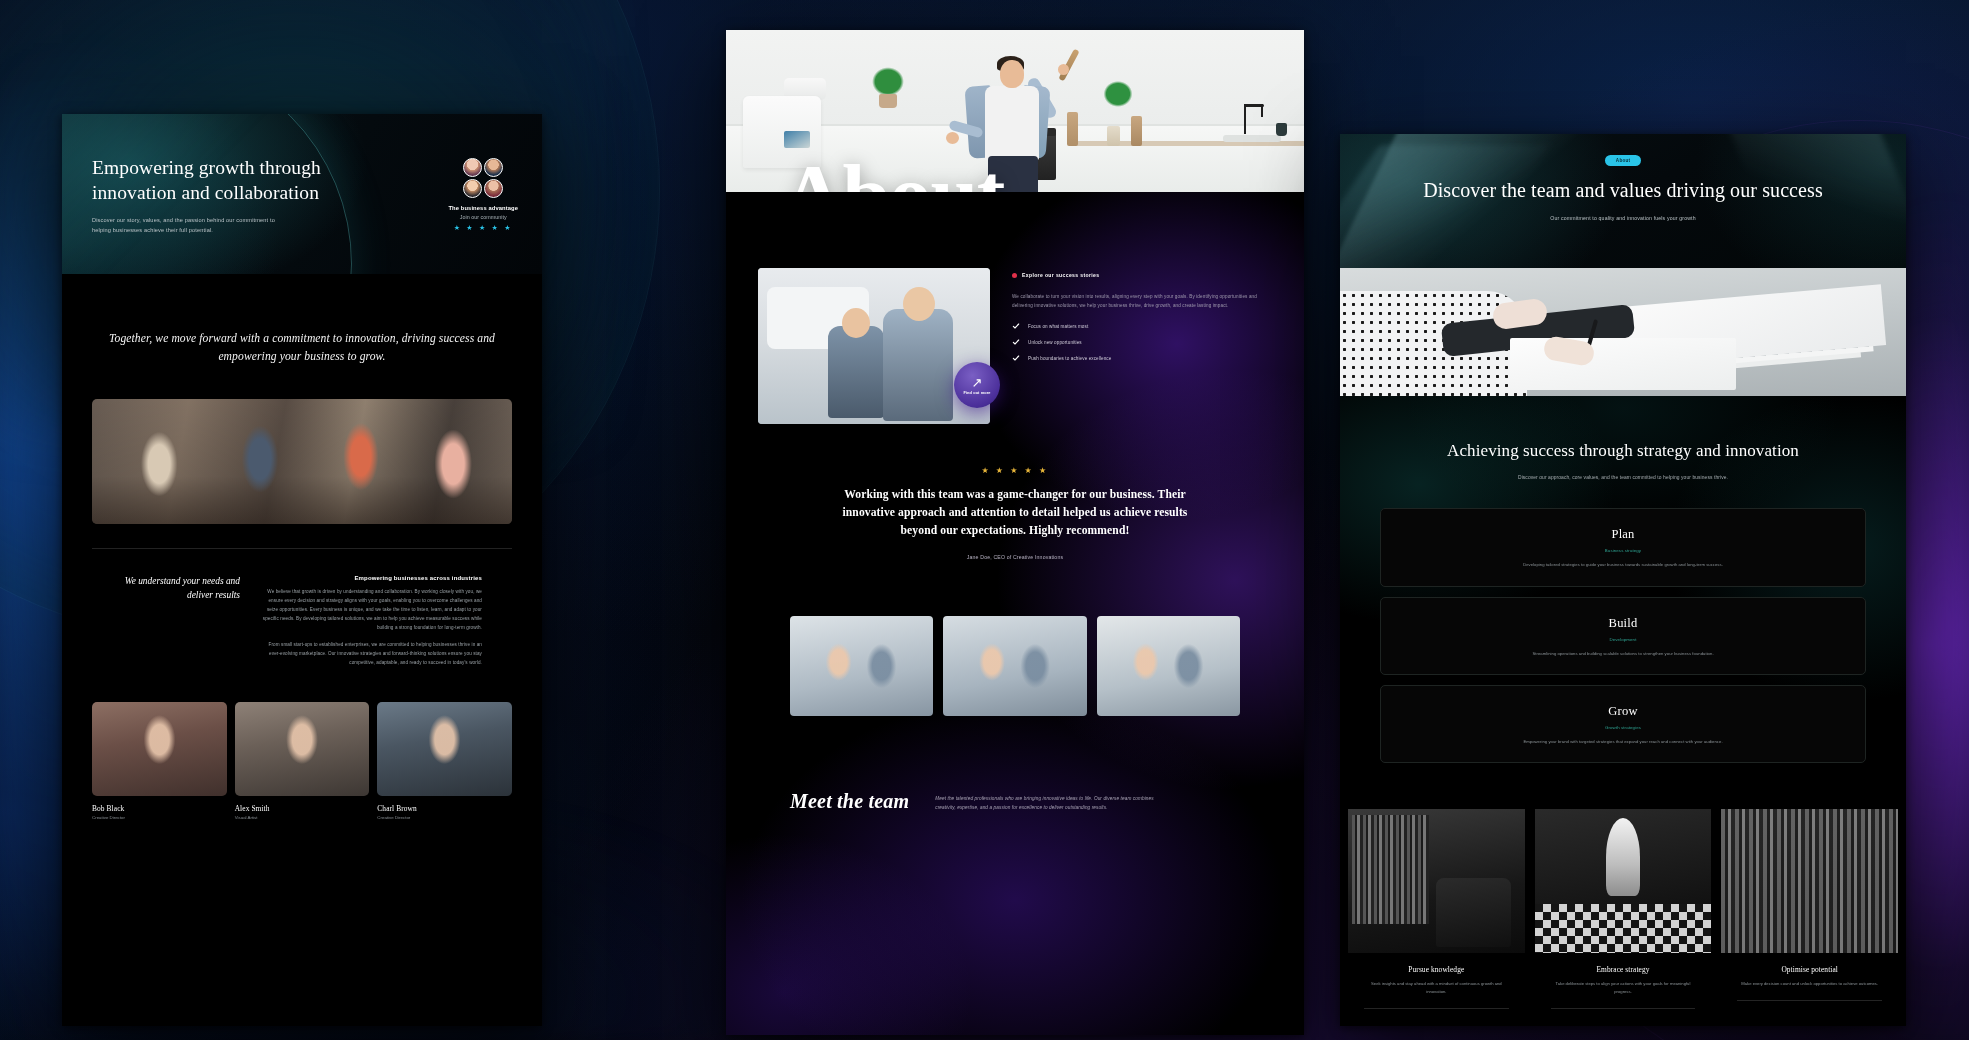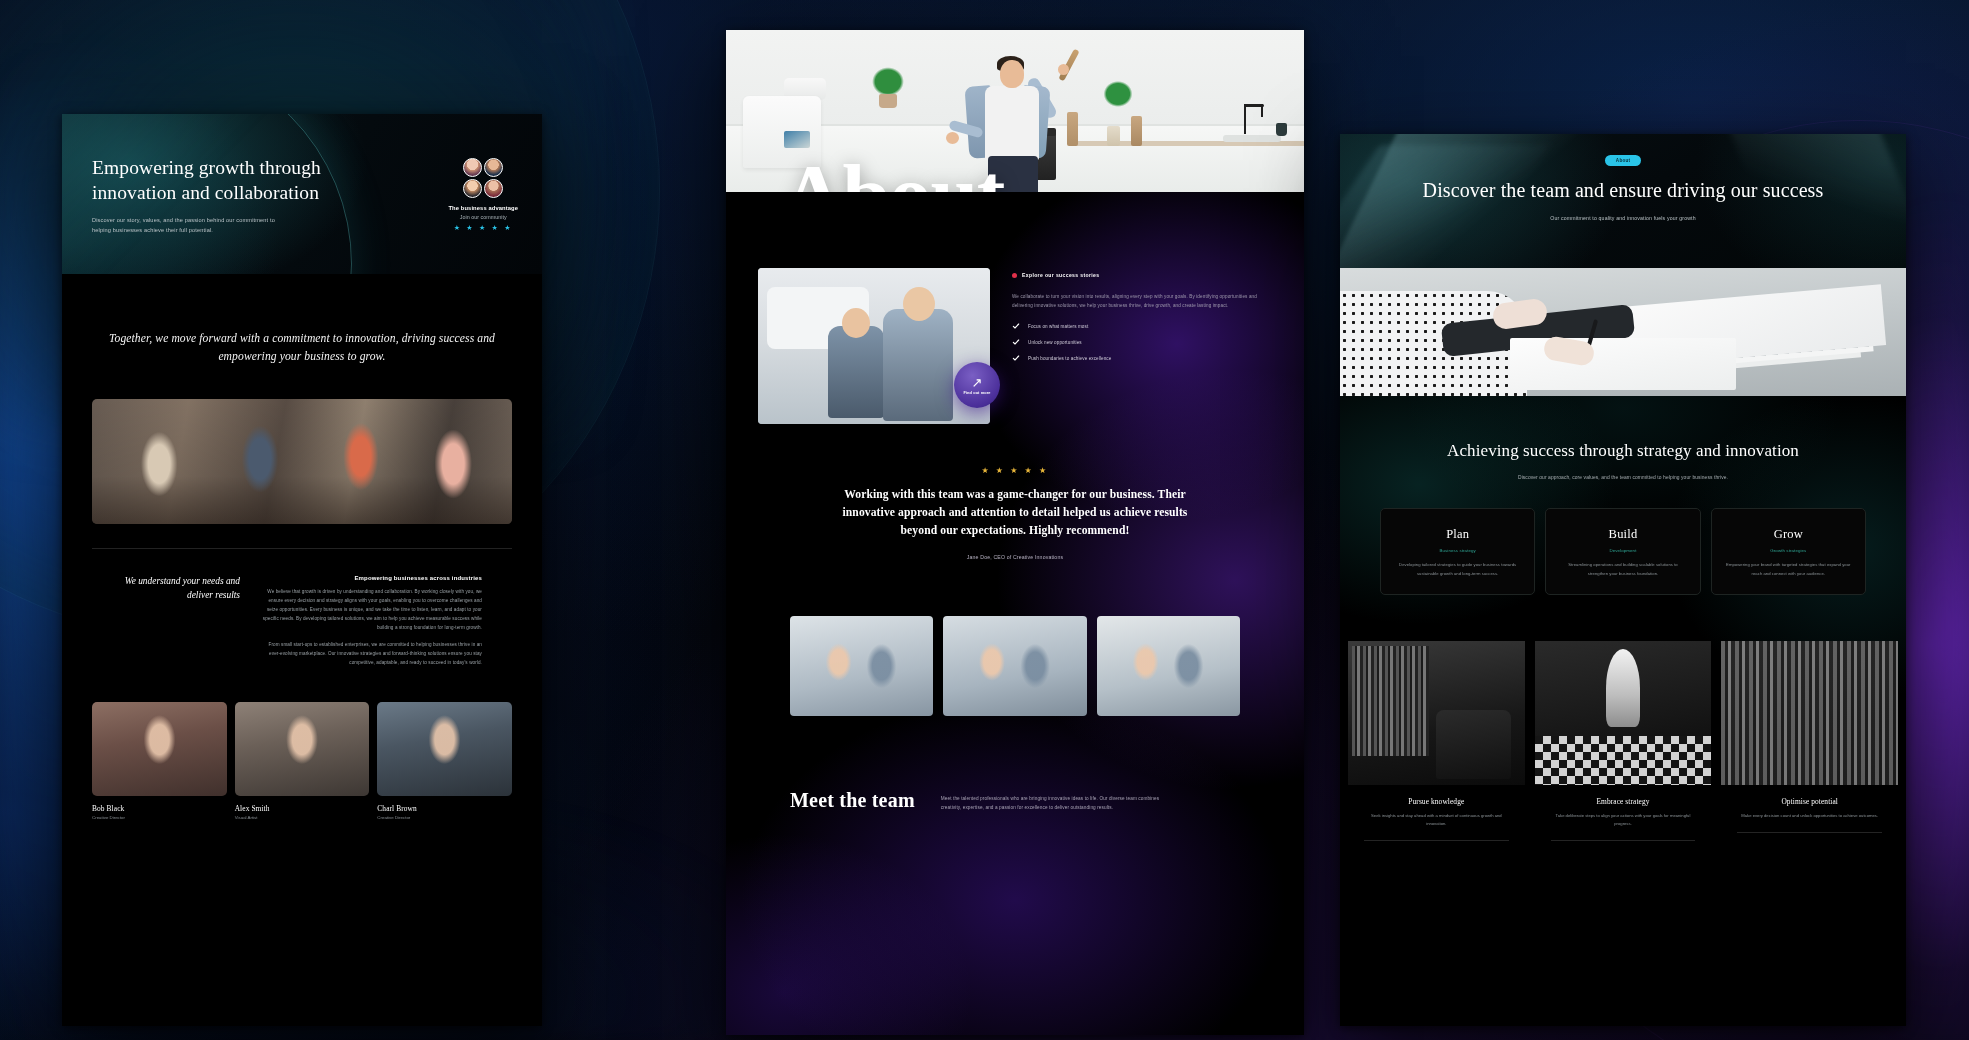--- a/index.html
+++ b/index.html
@@ -224,21 +224,21 @@
   .cp-test-a { font-size:5.2px; color:#b7b2c2; margin-top:14px; letter-spacing:.15px; }
   .cp-gallery { display:flex; gap:10px; padding: 56px 32px 0; position:relative; }
   .cg { flex:1; height:100px; border-radius:4px; overflow:hidden; position:relative; }
   .cg1 { background:linear-gradient(170deg,#dde3e7,#aebac4 60%,#8795a2); }
   .cg2 { background:linear-gradient(170deg,#d6dde2,#a7b4bf 60%,#7f8d9a); }
   .cg3 { background:linear-gradient(170deg,#e3e7e9,#b5c0c8 60%,#8b98a3); }
   .cg::after { content:""; position:absolute; inset:0;
     background:
       radial-gradient(ellipse 18px 26px at 34% 46%, rgba(235,200,172,0.95) 0 46%, rgba(0,0,0,0) 72%),
       radial-gradient(ellipse 20px 30px at 64% 50%, rgba(120,140,160,0.9) 0 46%, rgba(0,0,0,0) 74%); }
-  .cp-meet { display:flex; gap:26px; align-items:center; padding: 72px 32px 0; position:relative; }
+  .cp-meet { display:flex; gap:26px; align-items:flex-end; padding: 72px 32px 0; position:relative;font-style:italic; }
   .cp-meet-h { font-family:"Liberation Serif", serif; font-weight:700; color:#fff; font-size:20px; flex:none; letter-spacing:.2px; }
   .cp-meet-p { font-size:4.7px; line-height:2.0; color:#a9a4b5; padding-top:6px; max-width:230px; letter-spacing:.1px; }
 
   
   #panel-right { left: 1340px; top: 134px; width: 566px; height: 892px; }
   .rp-hero { position:relative; height:134px; overflow:hidden;
     background:
       radial-gradient(ellipse 300px 200px at 12% 36%, rgba(26,84,88,0.55), rgba(0,0,0,0) 72%),
       radial-gradient(ellipse 260px 200px at 96% 22%, rgba(20,70,76,0.4), rgba(0,0,0,0) 72%),
       linear-gradient(150deg,#071014 0%, #04090c 50%, #020607 100%); }
@@ -276,21 +276,21 @@
 
   .rp-dark { background:#000; position:relative; height:630px; overflow:hidden; }
   .rp-dglow { position:absolute; inset:0;
     background:
       radial-gradient(ellipse 280px 200px at 14% 14%, rgba(18,86,84,0.4), rgba(0,0,0,0) 70%),
       radial-gradient(ellipse 260px 220px at 90% 24%, rgba(16,78,80,0.36), rgba(0,0,0,0) 70%),
       radial-gradient(ellipse 300px 180px at 50% 2%, rgba(12,60,62,0.3), rgba(0,0,0,0) 72%); }
   .rp-sec { position:relative; text-align:center; padding: 44px 40px 0; }
   .rp-h2 { font-family:"Liberation Serif", serif; font-weight:400; color:#fff; font-size:17px; line-height:1.28; letter-spacing:.1px; }
   .rp-sec-p { font-size:4.9px; line-height:1.95; color:#a7aeb2; margin-top:11px; letter-spacing:.1px; }
-  .rp-cards { display:flex; gap:10px; padding: 26px 40px 0; position:relative; }
+  .rp-cards { display:flex; gap:10px; padding: 26px 40px 0; position:relative;flex-direction:column; }
   .rc { flex:1; background:#060606; border:1px solid #1e2422; border-radius:5px; padding:18px 12px 16px; text-align:center; }
   .rc-t { font-family:"Liberation Serif", serif; color:#fff; font-size:12.5px; letter-spacing:.2px; }
   .rc-k { font-size:4.4px; color:#2fa594; margin-top:6px; letter-spacing:.1px; }
   .rc-p { font-size:4.2px; line-height:1.95; color:#8d9498; margin-top:8px; letter-spacing:.05px; }
   .rp-bottom { display:flex; gap:10px; padding: 46px 8px 0; position:relative; }
   .rb { flex:1; }
   .rb-img { height:144px; position:relative; overflow:hidden; }
   .rb1 { background:linear-gradient(170deg,#3a3a3a 0%, #171717 60%, #0b0b0b 100%); }
   .rb1::after{content:"";position:absolute;left:2%;top:4%;width:44%;height:76%;
     background:repeating-linear-gradient(90deg,#555 0 3px,#1a1a1a 3px 5px,#777 5px 8px,#222 8px 11px);}
@@ -479,21 +479,21 @@
     </div>
   </div>
 
   <div class="panel" id="panel-right">
     <div class="rp-hero">
       <div class="rp-shard1"></div>
       <div class="rp-shard2"></div>
       <div class="rp-shard3"></div>
       <div class="rp-hero-c">
         <span class="rp-pill">About</span>
-        <div class="rp-h1">Discover the team and ensure driving our success</div>
+        <div class="rp-h1">Discover the team and values driving our success</div>
         <div class="rp-sub">Our commitment to quality and innovation fuels your growth</div>
       </div>
     </div>
 
     <div class="rp-photo">
       <div class="dots"></div>
       <div class="papers"></div>
       <div class="arm"></div>
       <div class="note"></div>
       <div class="hand1"></div>

